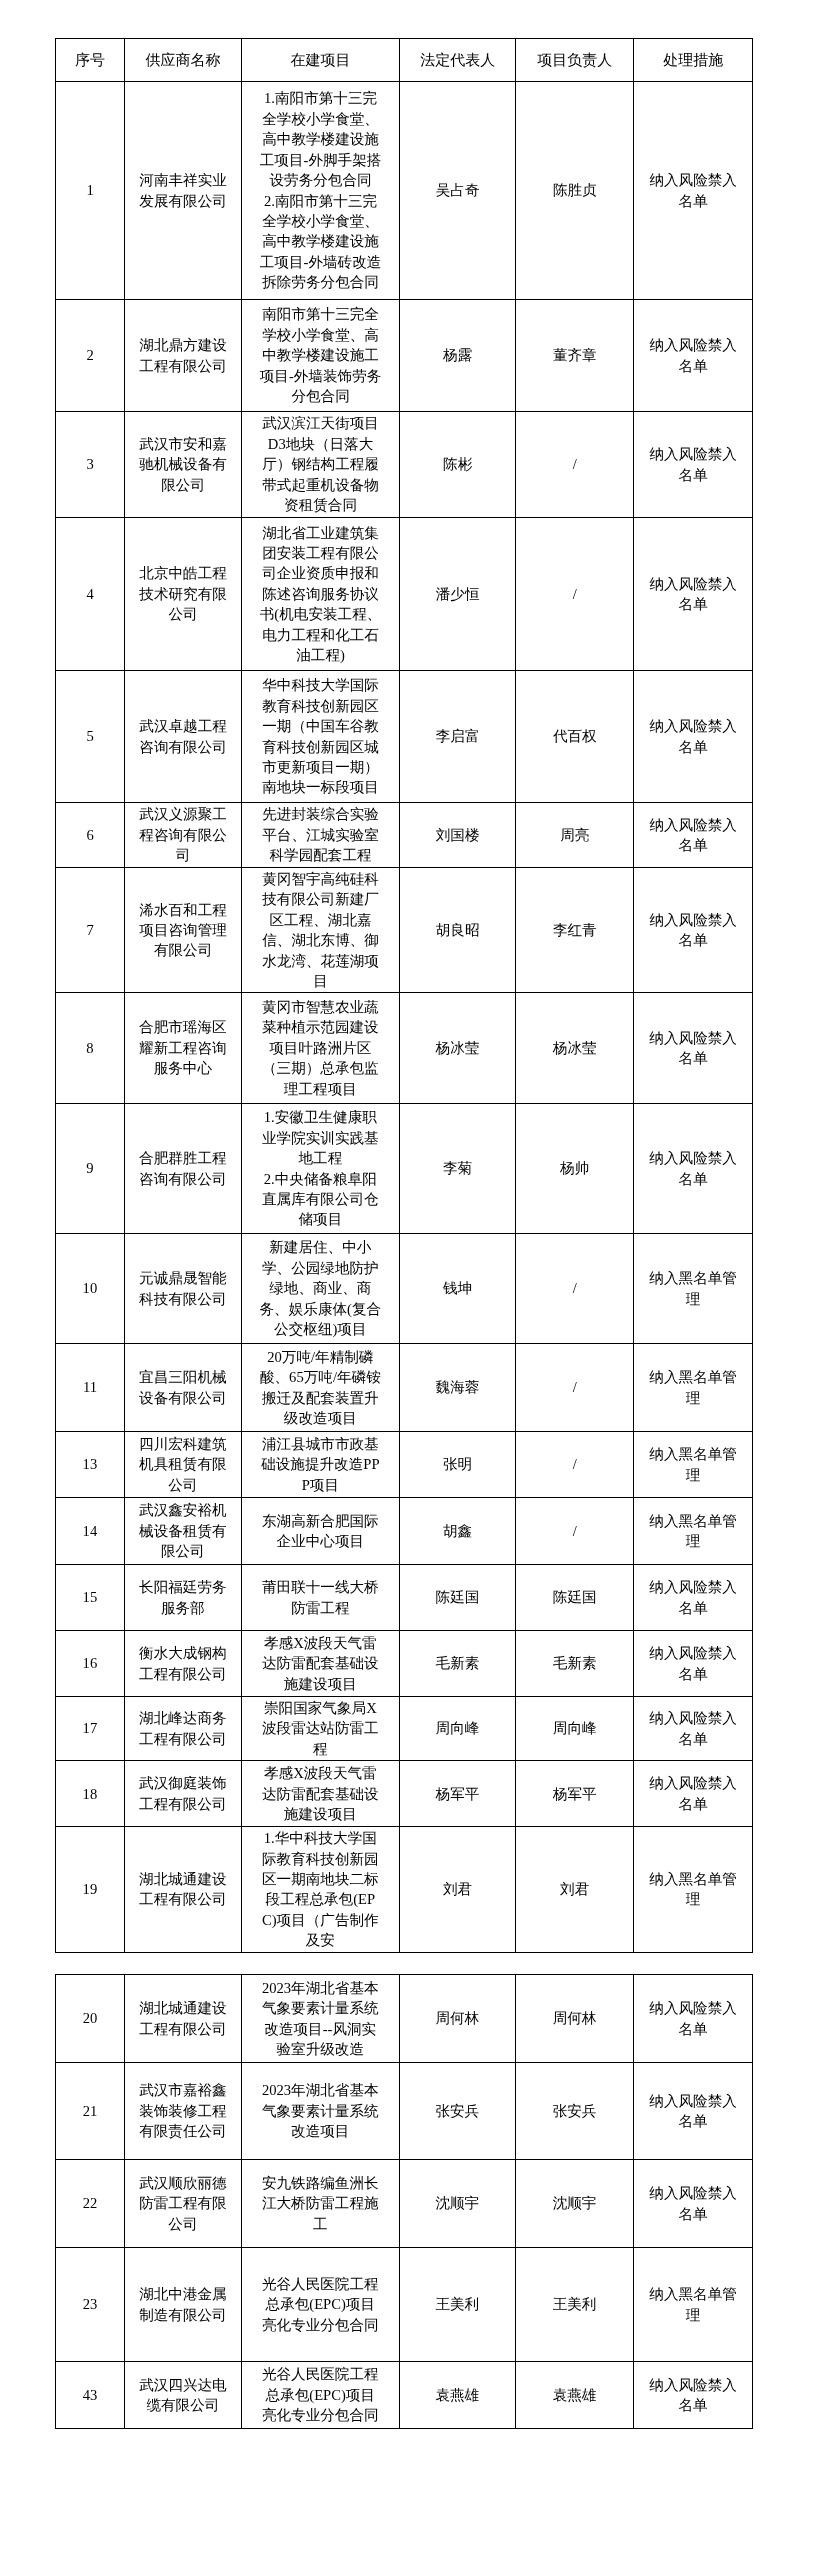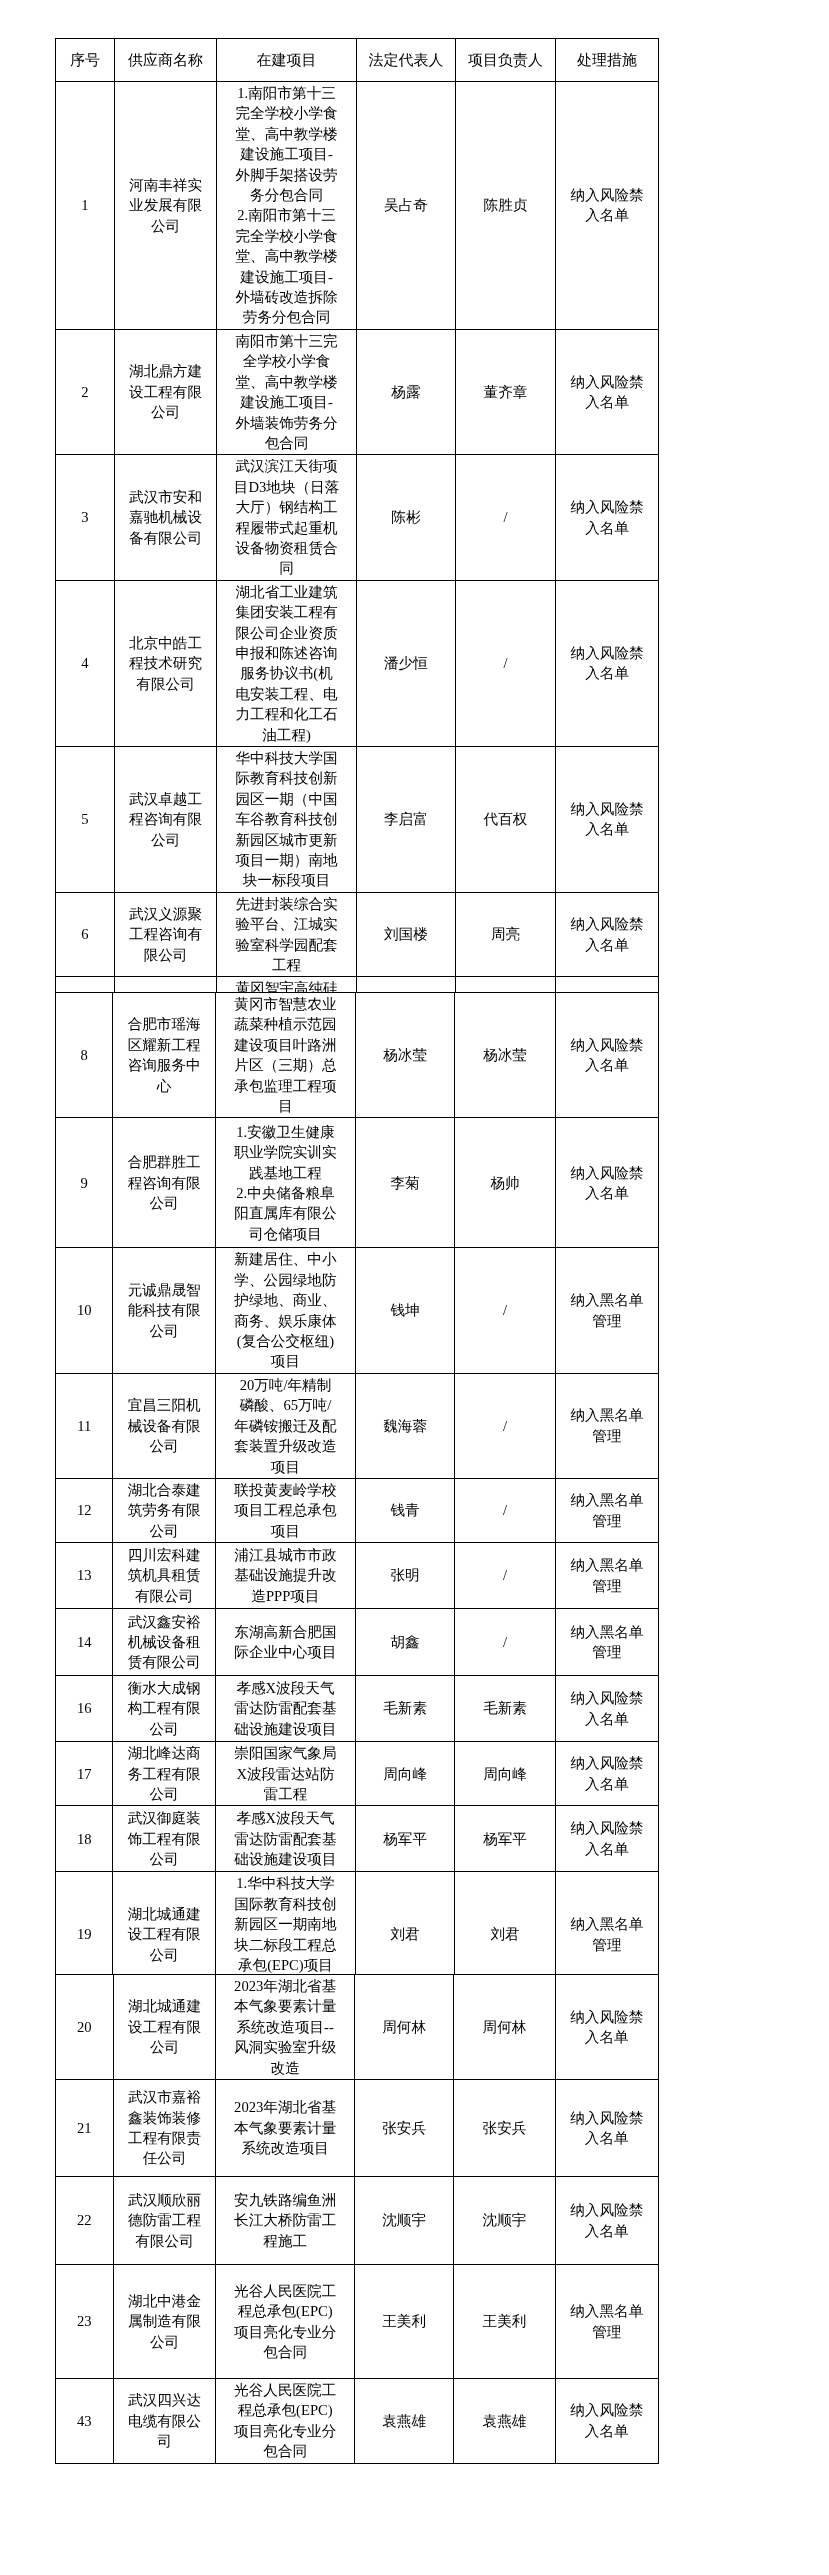--- a/index.html
+++ b/index.html
@@ -3,21 +3,21 @@
 <meta charset="utf-8">
 <style>
   html,body{margin:0;padding:0;}
   body{
     width:829px;height:2576px;
     background:#ffffff;
     font-family:"Liberation Serif","DejaVu Serif",serif;
     color:#000;
     position:relative;
   }
-  .page{position:relative;width:659px;height:2576px;background:#fff;overflow:hidden;}
+  .page{position:relative;width:753px;height:2576px;background:#fff;overflow:hidden;}
   table.grid{
     border-collapse:collapse;
     table-layout:fixed;
     background:#fff;
   }
   .section{position:absolute;}
   table.grid th, table.grid td{
     border:1px solid #000;
     text-align:center;
     vertical-align:middle;
@@ -158,43 +158,43 @@
               <td class="action-cell">纳入黑名单管理</td>
             </tr>
             <tr style="height: 88px;">
               <td class="seq-cell">11</td>
               <td class="supplier-cell">宜昌三阳机械设备有限公司</td>
               <td class="project-cell">20万吨/年精制磷酸、65万吨/年磷铵搬迁及配套装置升级改造项目</td>
               <td class="legal-cell">魏海蓉</td>
               <td class="manager-cell">/</td>
               <td class="action-cell">纳入黑名单管理</td>
             </tr>
-            <tr style="height: 43px;">
-              <td class="seq-cell">12</td>
-              <td class="supplier-cell">湖北合泰建筑劳务有限公司</td>
-              <td class="project-cell">联投黄麦岭学校项目工程总承包项目</td>
-              <td class="legal-cell">钱青</td>
-              <td class="manager-cell">/</td>
-              <td class="action-cell">纳入黑名单管理</td>
-            </tr>
             <tr style="height: 66px;">
               <td class="seq-cell">13</td>
               <td class="supplier-cell">四川宏科建筑机具租赁有限公司</td>
               <td class="project-cell">浦江县城市市政基础设施提升改造PPP项目</td>
               <td class="legal-cell">张明</td>
               <td class="manager-cell">/</td>
               <td class="action-cell">纳入黑名单管理</td>
             </tr>
             <tr style="height: 67px;">
               <td class="seq-cell">14</td>
               <td class="supplier-cell">武汉鑫安裕机械设备租赁有限公司</td>
               <td class="project-cell">东湖高新合肥国际企业中心项目</td>
               <td class="legal-cell">胡鑫</td>
               <td class="manager-cell">/</td>
               <td class="action-cell">纳入黑名单管理</td>
+            </tr>
+            <tr style="height: 66px;">
+              <td class="seq-cell">15</td>
+              <td class="supplier-cell">长阳福廷劳务服务部</td>
+              <td class="project-cell">莆田联十一线大桥防雷工程</td>
+              <td class="legal-cell">陈廷国</td>
+              <td class="manager-cell">陈廷国</td>
+              <td class="action-cell">纳入风险禁入名单</td>
             </tr>
             <tr style="height: 66px;">
               <td class="seq-cell">16</td>
               <td class="supplier-cell">衡水大成钢构工程有限公司</td>
               <td class="project-cell">孝感X波段天气雷达防雷配套基础设施建设项目</td>
               <td class="legal-cell">毛新素</td>
               <td class="manager-cell">毛新素</td>
               <td class="action-cell">纳入风险禁入名单</td>
             </tr>
             <tr style="height: 44px;">

